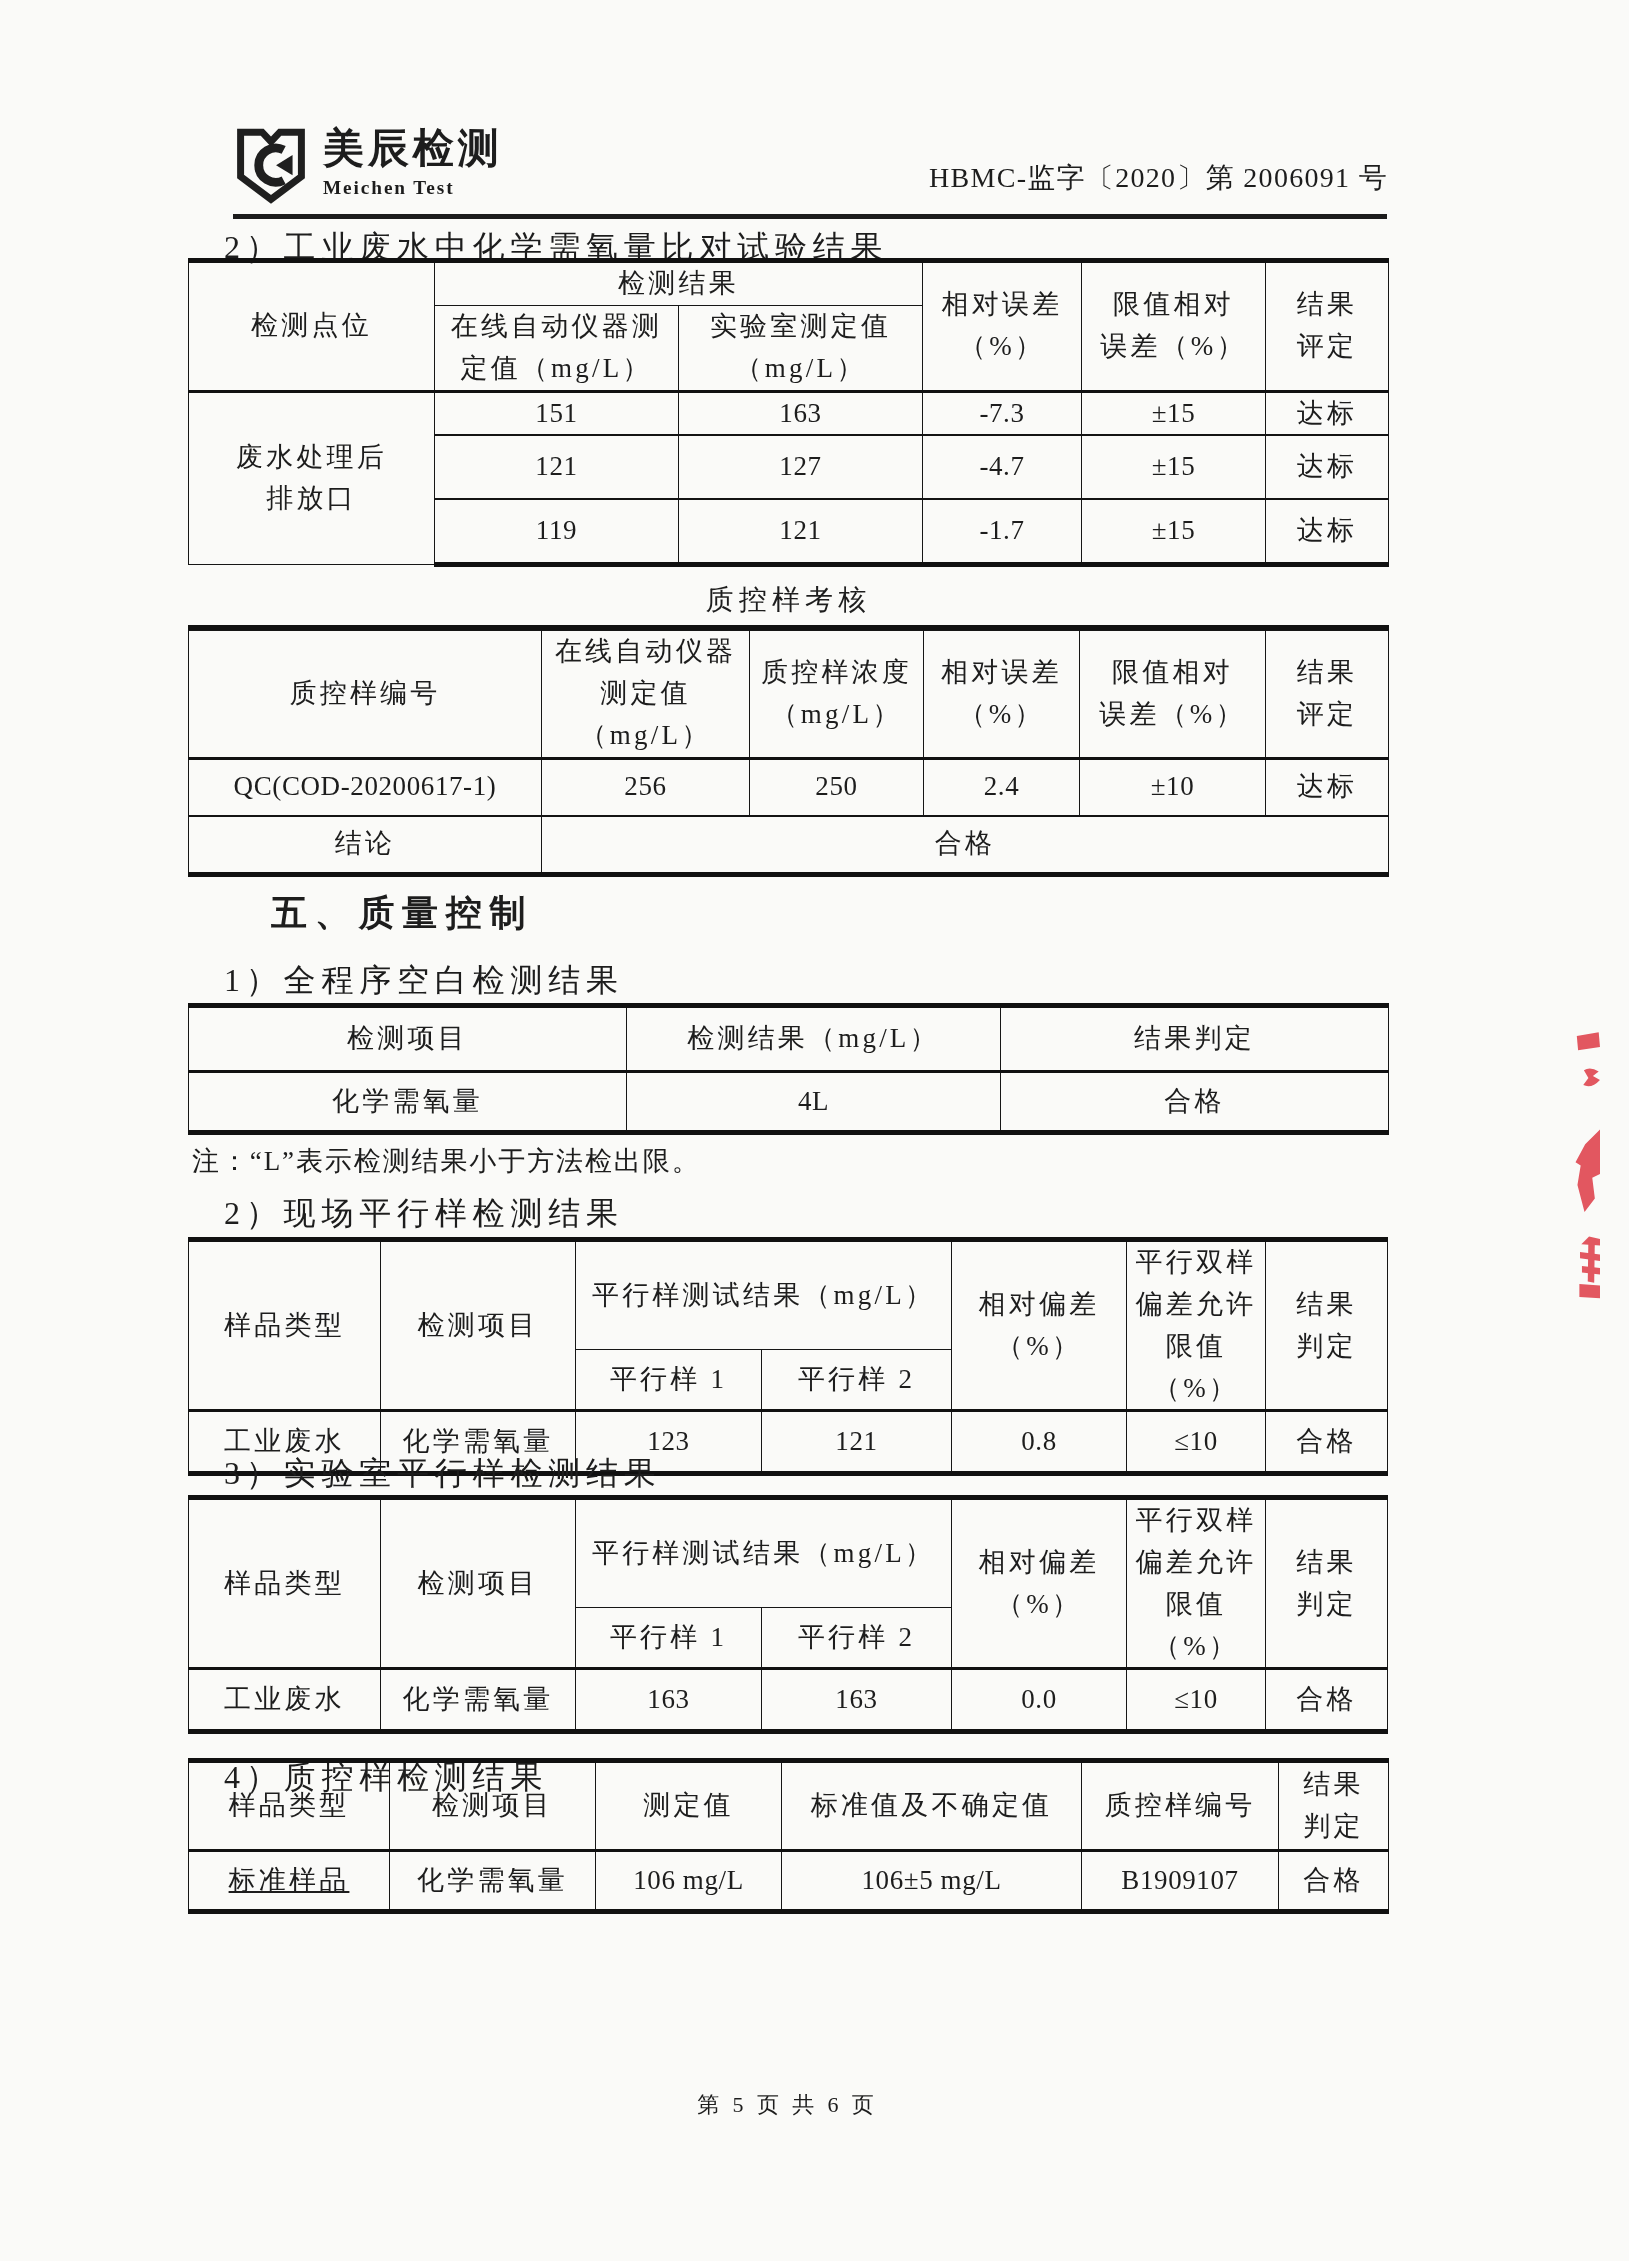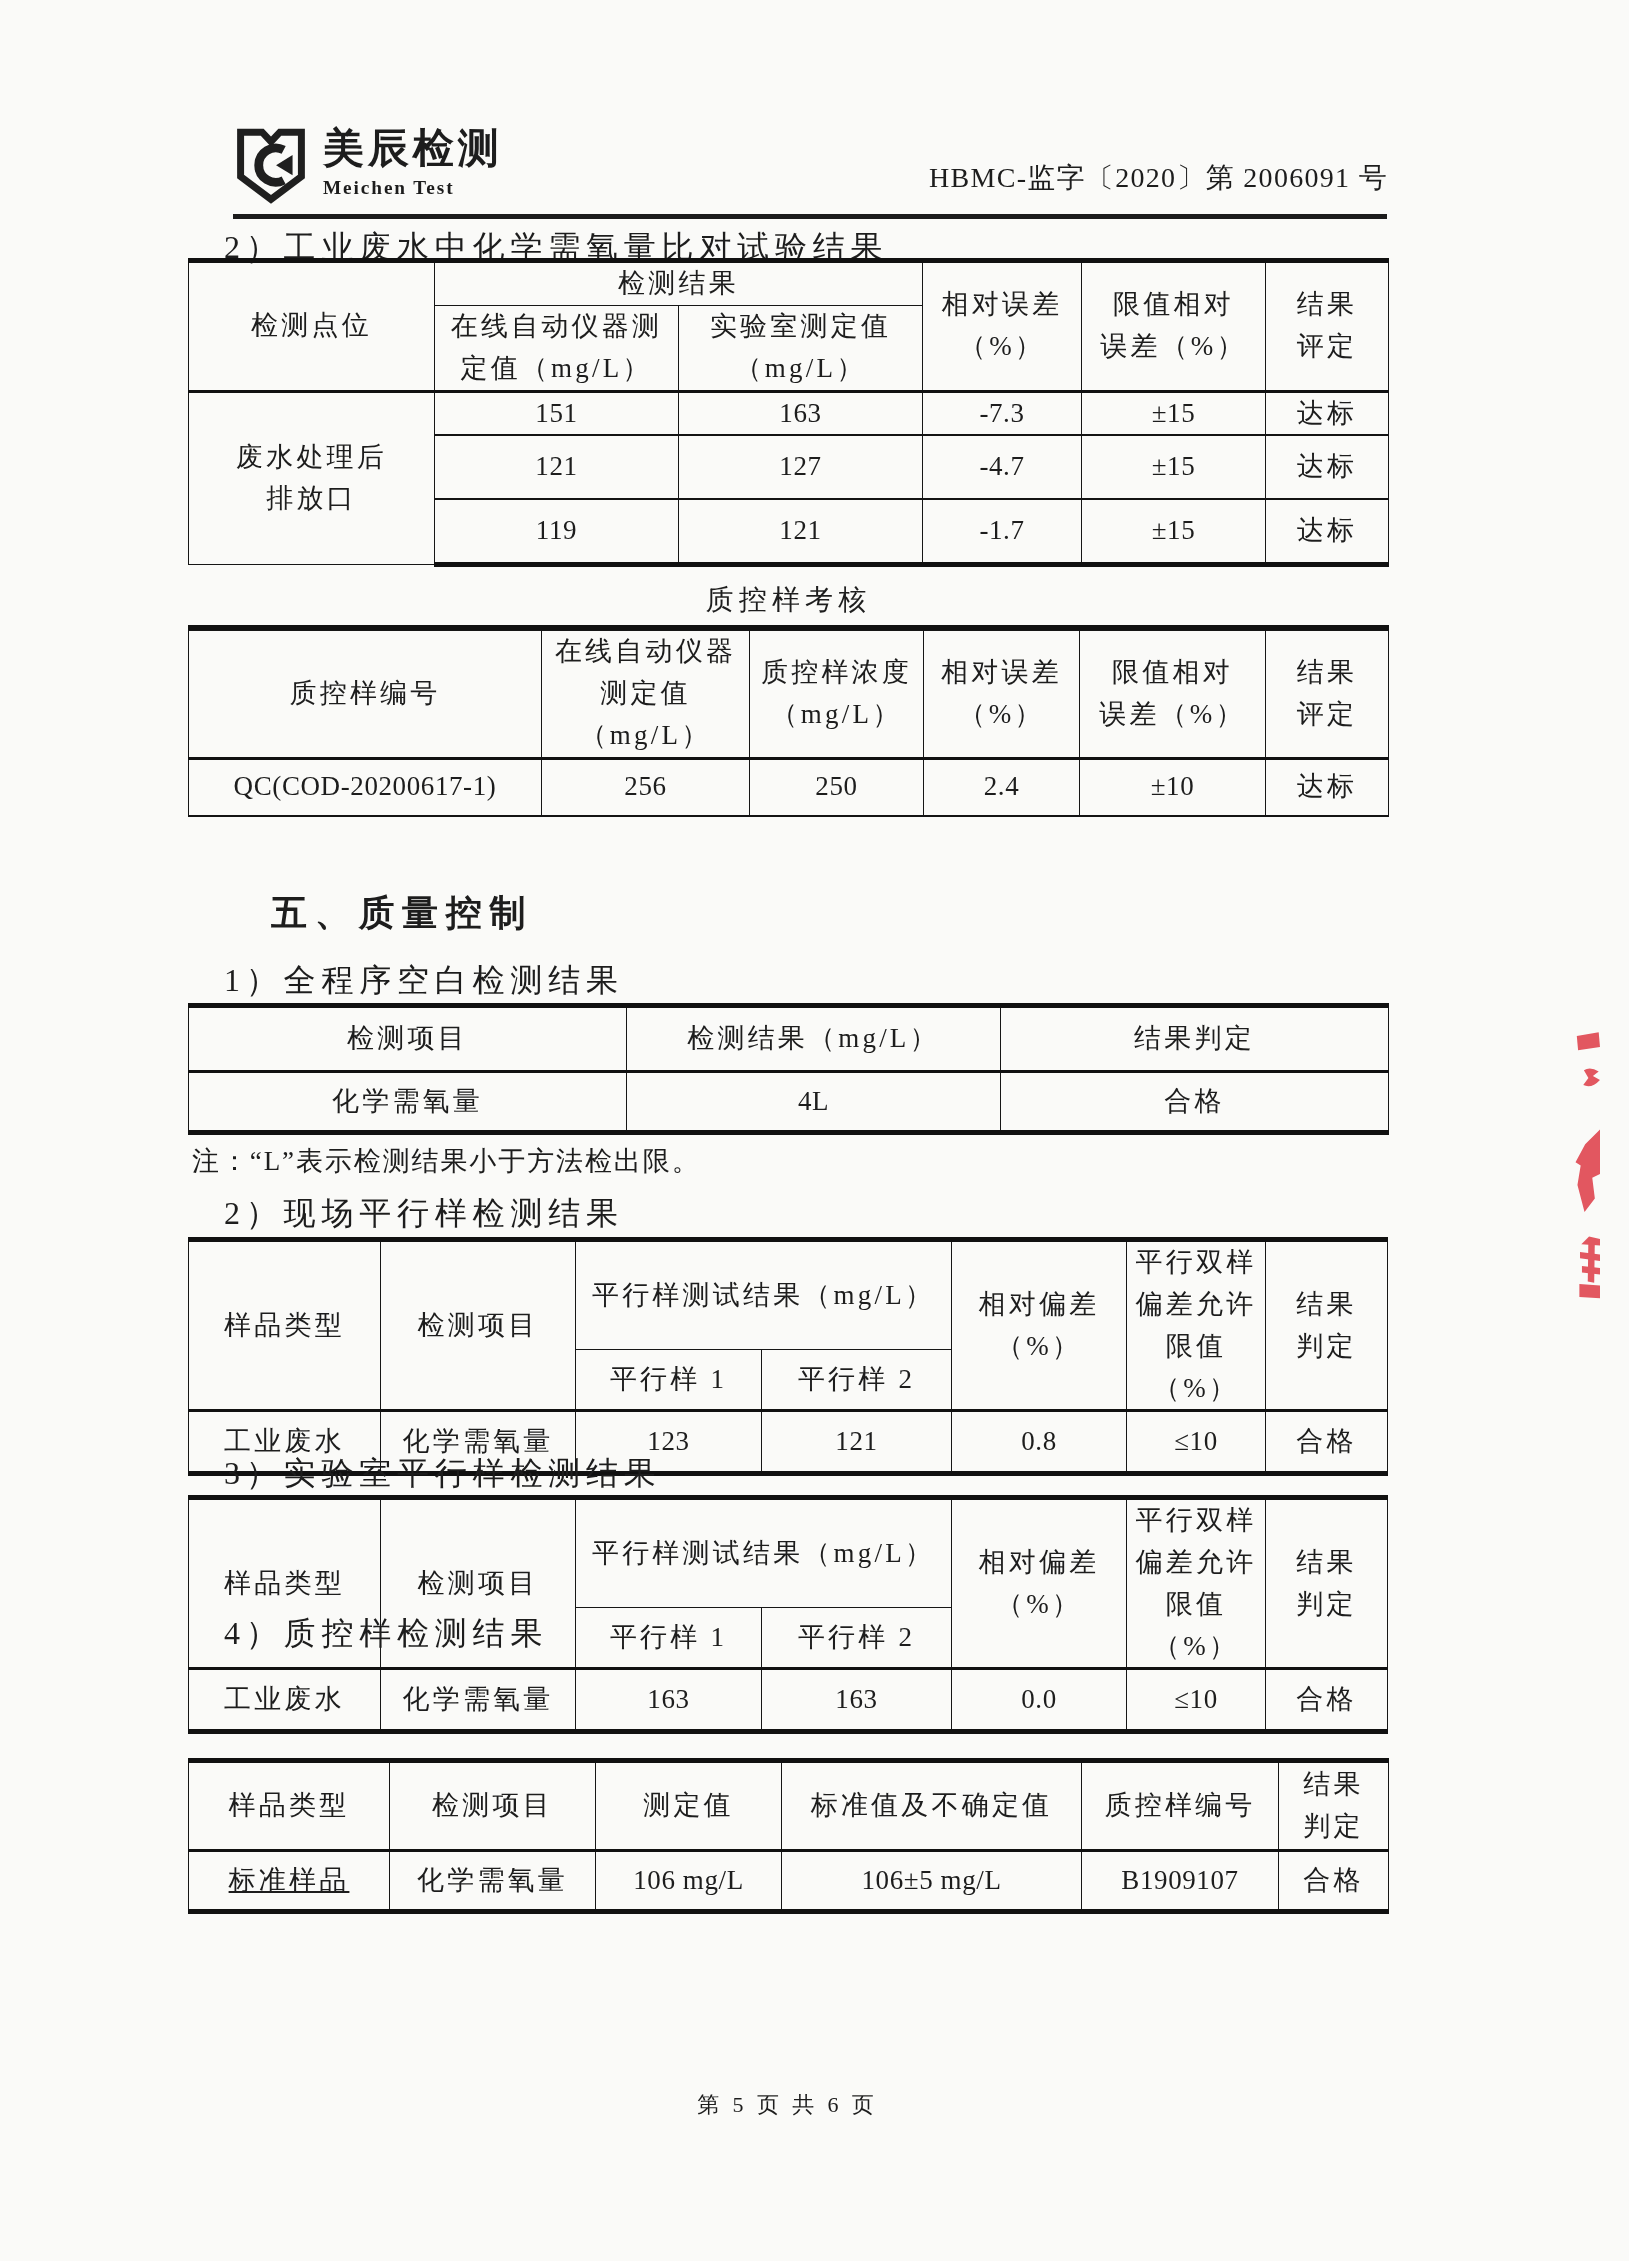--- a/index.html
+++ b/index.html
@@ -152,20 +152,24 @@
 评定</th>
       </tr>
       <tr>
         <td class="mid-b num edge-l" style="height:55px;">QC(COD-20200617-1)</td>
         <td class="mid-b num">256</td>
         <td class="mid-b num">250</td>
         <td class="mid-b num">2.4</td>
         <td class="mid-b num">±10</td>
         <td class="mid-b edge-r">达标</td>
       </tr>
+      <tr class="lastrow">
+        <td class="edge-l" style="height:55px;">结论</td>
+        <td colspan="5" class="edge-r">合格</td>
+      </tr>
     </tbody>
       </table>
   </div>
 
   <div class="big-title" style="top:889px;margin-left:47px;">五、质量控制</div>
 
   <div class="sec-title" style="top:959px;">1）全程序空白检测结果</div>
   <div class="tblwrap" style="top:1003px;">
     <table class="frame">
       <colgroup>
@@ -266,21 +270,21 @@
         <td class="num">163</td>
         <td class="num">163</td>
         <td class="num">0.0</td>
         <td class="num">≤10</td>
         <td class="edge-r">合格</td>
       </tr>
     </tbody>
       </table>
   </div>
 
-  <div class="sec-title" style="top:1612px;">4）质控样检测结果</div>
+  <div class="sec-title" style="top:1756px;">4）质控样检测结果</div>
   <div class="tblwrap" style="top:1758px;">
     <table class="frame">
       <colgroup>
           <col style="width:201px">
           <col style="width:206px">
           <col style="width:186px">
           <col style="width:300px">
           <col style="width:197px">
           <col style="width:110px">
         </colgroup>

